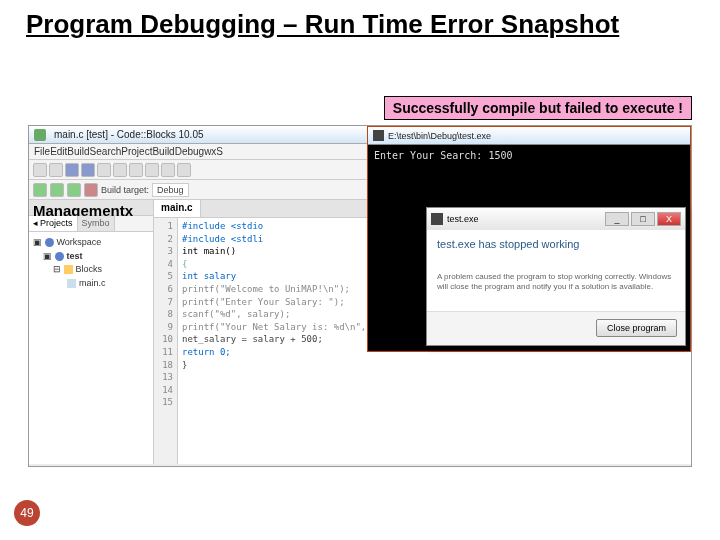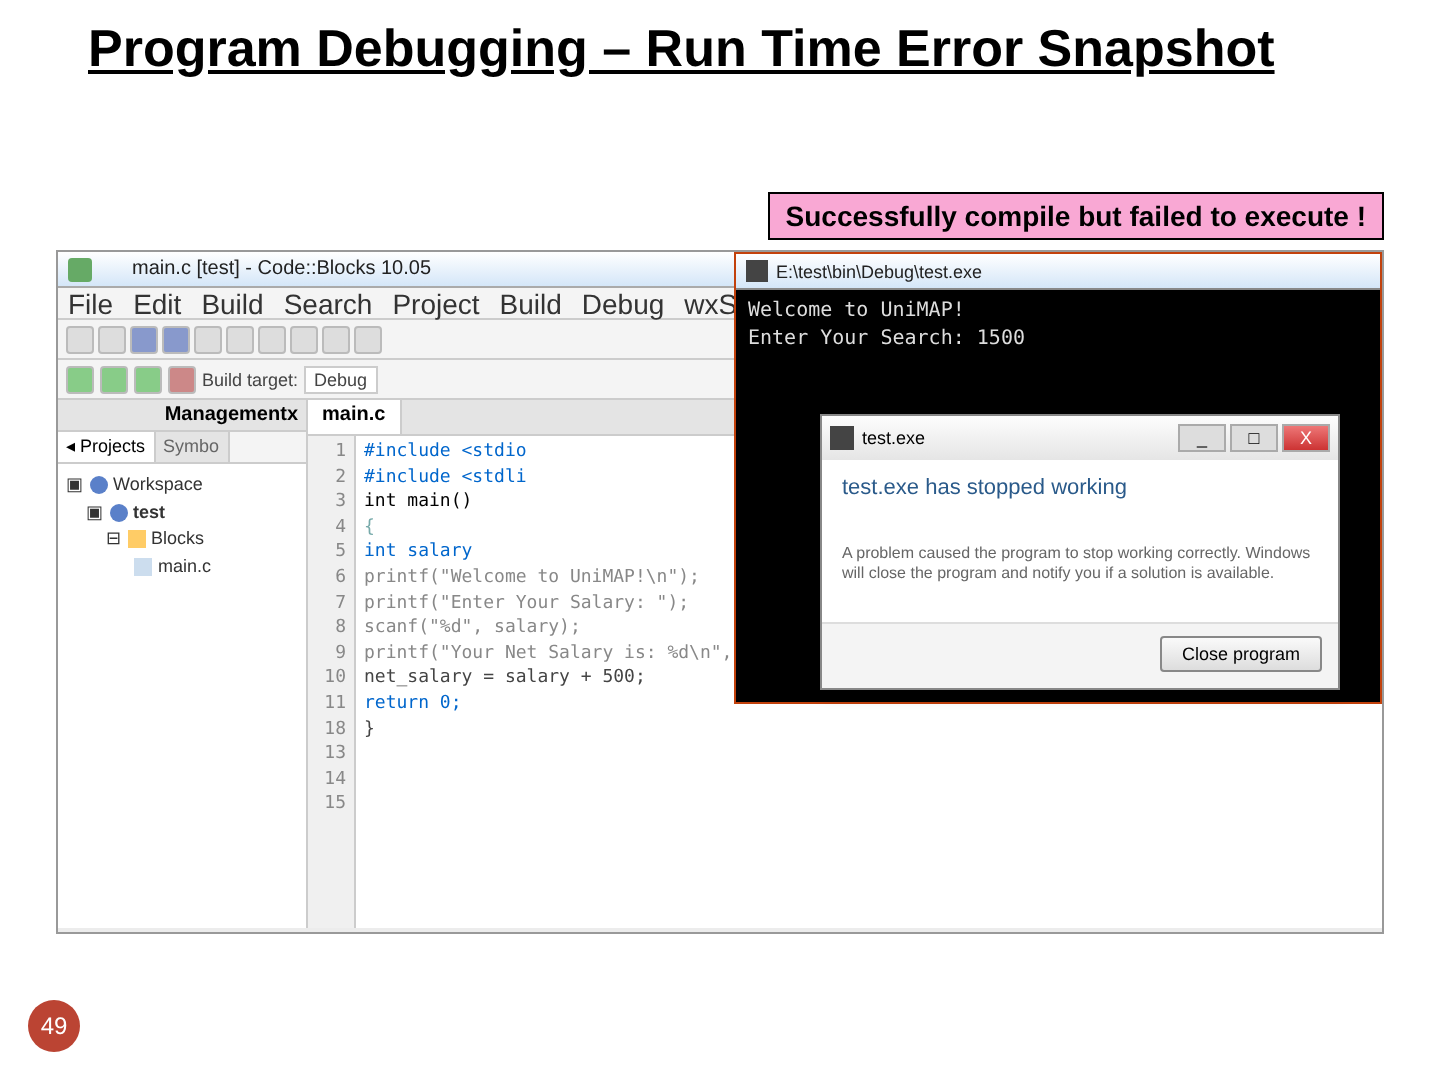--- a/index.html
+++ b/index.html
@@ -1,33 +1,33 @@
 <!DOCTYPE html>
 <html><head>
 <meta charset="utf-8">
 <style>
 *{box-sizing:border-box;margin:0;padding:0}
 body{width:720px;height:540px;background:#fff;font-family:Arial,sans-serif;position:relative;overflow:hidden}
-.slide{width:720px;height:540px;position:relative;padding:10px 44px}
+.slide{width:720px;height:540px;position:relative;padding:10px 26px}
 .title{font-size:26px;font-weight:bold;text-decoration:underline;line-height:1.15;margin-bottom:4px}
 .banner{position:absolute;right:28px;top:96px;background:#f9a8d4;border:1px solid #000;padding:3px 8px;font-size:14px;font-weight:bold}
 .shot{position:absolute;left:28px;right:28px;top:125px;height:342px;border:1px solid #999;background:#ececec}
-.cb-title{height:18px;background:linear-gradient(#fff,#d4e6f8);border-bottom:1px solid #aaa;font-size:10px;padding:2px 5px;color:#222;display:flex;align-items:center;gap:20px}
+.cb-title{height:18px;background:linear-gradient(#fff,#d4e6f8);border-bottom:1px solid #aaa;font-size:10px;padding:2px 5px;color:#222;display:flex;align-items:center;gap:8px}
 .cb-title .ico{width:12px;height:12px;background:#6a6;border-radius:2px}
-.menubar{height:16px;background:#f4f4f4;border-bottom:1px solid #ccc;font-size:14px;padding:0 5px;display:flex;gap:10px;align-items:center;color:#333}
+.menubar{height:16px;background:#f4f4f4;border-bottom:1px solid #ccc;font-size:10px;padding:0 5px;display:flex;gap:0;align-items:center;color:#333}
 .toolbar{height:20px;background:#f4f4f4;border-bottom:1px solid #ccc;display:flex;align-items:center;gap:2px;padding:0 4px}
 .tb-ico{width:14px;height:14px;background:#ddd;border:1px solid #bbb;border-radius:2px}
 .tb-ico.gr{background:#8c8}
 .tb-ico.bl{background:#89c}
 .tb-ico.rd{background:#c88}
 .toolbar2{height:20px;background:#f4f4f4;border-bottom:1px solid #ccc;display:flex;align-items:center;gap:3px;padding:0 4px;font-size:9px;color:#444}
 .tb2-txt{border:1px solid #ccc;background:#fff;padding:1px 4px}
 .body{display:flex;height:264px}
 .mgmt{width:125px;border-right:1px solid #ccc;background:#f4f4f4;display:flex;flex-direction:column}
-.mgmt-hdr{height:16px;background:#e4e4e4;border-bottom:1px solid #ccc;font-size:10px;font-weight:bold;padding:2px 4px;display:flex;justify-content:flex-end}
+.mgmt-hdr{height:16px;background:#e4e4e4;border-bottom:1px solid #ccc;font-size:15px;font-weight:bold;padding:2px 4px;display:flex;justify-content:flex-start}
 .mgmt-hdr .x{cursor:default}
 .mgmt-tabs{height:16px;display:flex;font-size:9px;border-bottom:1px solid #ccc}
 .mgmt-tab{padding:2px 4px;border-right:1px solid #ccc;background:#fff}
 .mgmt-tab.inact{background:#e4e4e4;color:#666}
 .tree{flex:1;background:#fff;font-size:9px;padding:4px;line-height:1.5;color:#333}
 .tree .ln{display:flex;gap:3px;align-items:center}
 .tree .tql{width:9px;height:9px;background:#5a80c9;border-radius:50%}
 .tree .fld{width:9px;height:9px;background:#fc6}
 .tree .fil{width:9px;height:9px;background:#cde}
 .editor{flex:1;display:flex;flex-direction:column}
@@ -36,21 +36,21 @@
 .ed-body{flex:1;display:flex;background:#fff;font-family:monospace;font-size:9px}
 .gutter{width:24px;background:#f0f0f0;border-right:1px solid #ccc;text-align:right;padding:2px 4px;color:#888;line-height:1.4}
 .code{flex:1;padding:2px 4px;line-height:1.4;color:#444;position:relative}
 .code .kw{color:#0066cc}
 .code .fn{color:#000}
 .code .str{color:#888}
 .console{position:absolute;right:0;top:0;width:324px;height:226px;background:#000;border:1px solid #c2410c}
 .con-title{height:18px;background:linear-gradient(#fff,#d4e6f8);font-size:9px;padding:2px 5px;display:flex;align-items:center;color:#222;border-bottom:1px solid #888}
 .con-title .ci{width:11px;height:11px;background:#444;margin-right:4px}
 .con-body{padding:4px 6px;color:#ddd;font-family:monospace;font-size:10px;line-height:1.35}
-.errwin{position:absolute;right:20px;top:80px;width:260px;background:#f4f4f4;border:1px solid #888;box-shadow:2px 2px 6px rgba(0,0,0,.4)}
+.errwin{position:absolute;right:4px;top:80px;width:260px;background:#f4f4f4;border:1px solid #888;box-shadow:2px 2px 6px rgba(0,0,0,.4)}
 .err-title{height:22px;background:linear-gradient(#fdfdfd,#e5e5e5);display:flex;align-items:center;padding:0 4px;font-size:9px;gap:4px}
 .err-title .ei{width:12px;height:12px;background:#444}
 .err-tbtns{margin-left:auto;display:flex;gap:2px}
 .err-tbtn{width:24px;height:14px;background:#ddd;border:1px solid #aaa;font-size:9px;text-align:center;line-height:12px}
 .err-tbtn.red{background:linear-gradient(#e77,#c33);color:#fff}
 .err-body{background:#fff;padding:8px 10px;font-size:10px}
 .err-h{color:#2a5a8a;font-size:11px;margin-bottom:22px}
 .err-p{color:#666;font-size:8px;line-height:1.3;margin-bottom:10px}
 .err-btns{text-align:right;padding:5px 8px 8px;border-top:1px solid #ddd}
 .err-btn{display:inline-block;background:linear-gradient(#fafafa,#ddd);border:1px solid #888;padding:3px 10px;font-size:9px;border-radius:2px}
@@ -172,21 +172,20 @@
         </div>
       </div>
     </div>
 
     <div class="console">
       <div class="con-title">
         <span class="ci"></span>
         <span>E:\test\bin\Debug\test.exe</span>
       </div>
       <div class="con-body">
-        <div>Welcome to UniMAP!</div>
         <div><span>Enter Your Search:</span> <span>1500</span></div>
       </div>
 
       <div class="errwin">
         <div class="err-title">
           <span class="ei"></span>
           <span>test.exe</span>
           <span class="err-tbtns">
             <span class="err-tbtn">_</span>
             <span class="err-tbtn">□</span>

